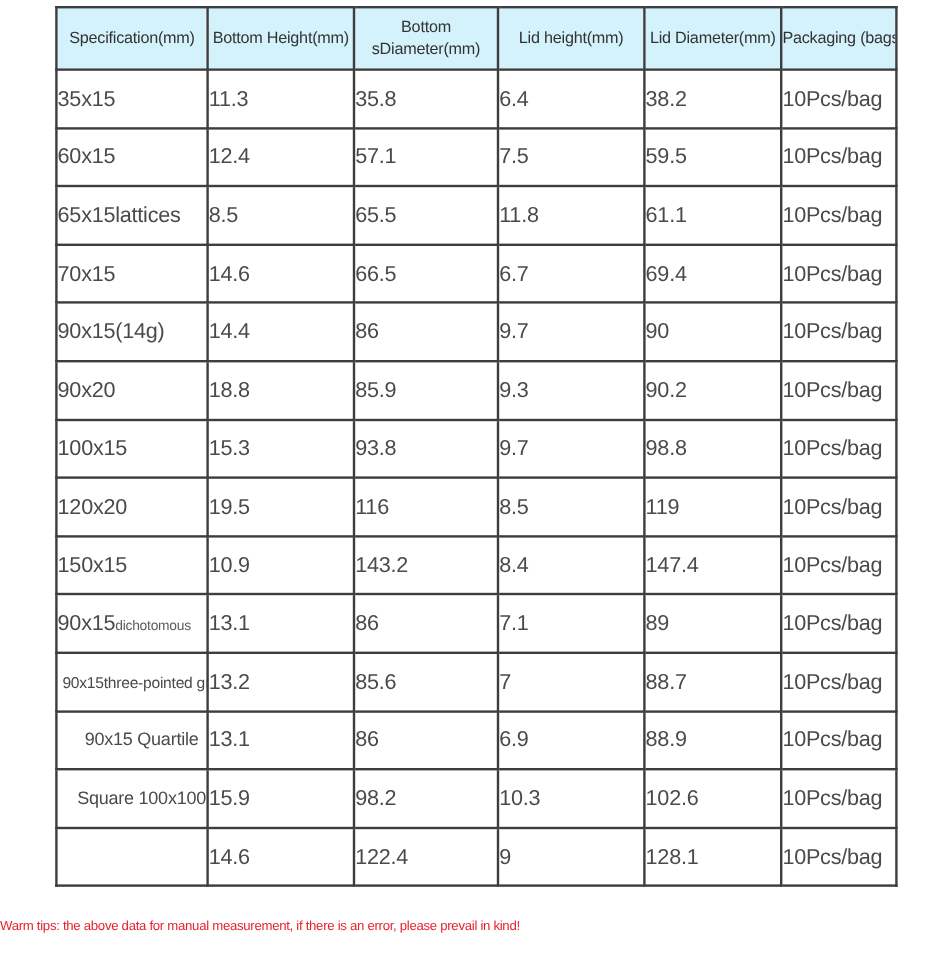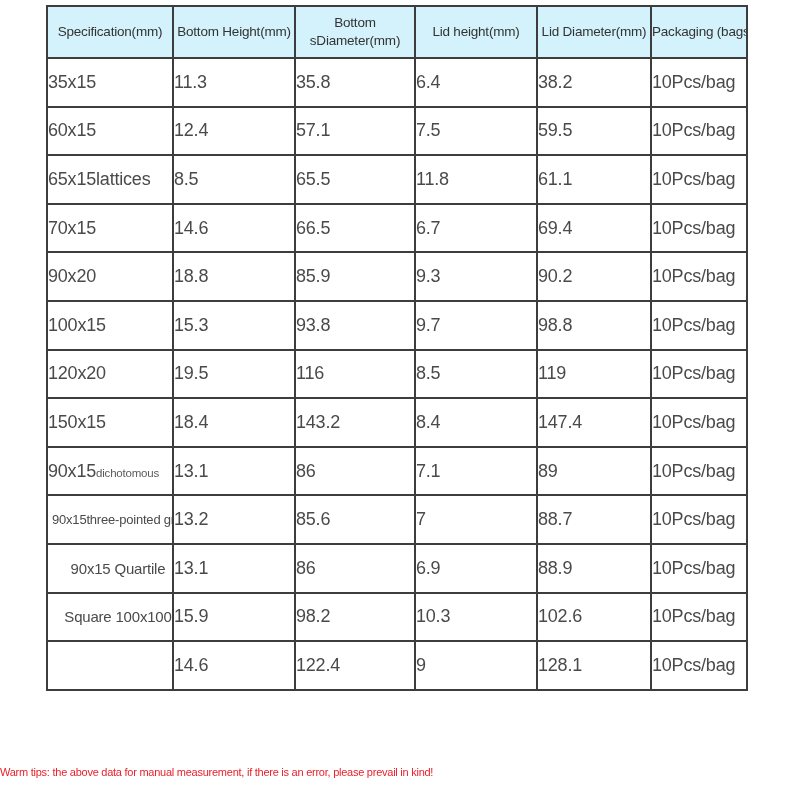--- a/index.html
+++ b/index.html
@@ -188,20 +188,28 @@
           </tr>
           <tr>
             <td class="col-spec"><span>70x15</span></td>
             <td class="col-val">14.6</td>
             <td class="col-val">66.5</td>
             <td class="col-val">6.7</td>
             <td class="col-val">69.4</td>
             <td class="col-pack">10Pcs/bag</td>
           </tr>
           <tr>
+            <td class="col-spec"><span>90x15(14g)</span></td>
+            <td class="col-val">14.4</td>
+            <td class="col-val">86</td>
+            <td class="col-val">9.7</td>
+            <td class="col-val">90</td>
+            <td class="col-pack">10Pcs/bag</td>
+          </tr>
+          <tr>
             <td class="col-spec"><span>90x20</span></td>
             <td class="col-val">18.8</td>
             <td class="col-val">85.9</td>
             <td class="col-val">9.3</td>
             <td class="col-val">90.2</td>
             <td class="col-pack">10Pcs/bag</td>
           </tr>
           <tr>
             <td class="col-spec"><span>100x15</span></td>
             <td class="col-val">15.3</td>
@@ -213,21 +221,21 @@
           <tr>
             <td class="col-spec"><span>120x20</span></td>
             <td class="col-val">19.5</td>
             <td class="col-val">116</td>
             <td class="col-val">8.5</td>
             <td class="col-val">119</td>
             <td class="col-pack">10Pcs/bag</td>
           </tr>
           <tr>
             <td class="col-spec"><span>150x15</span></td>
-            <td class="col-val">18.4</td>
+            <td class="col-val">10.9</td>
             <td class="col-val">143.2</td>
             <td class="col-val">8.4</td>
             <td class="col-val">147.4</td>
             <td class="col-pack">10Pcs/bag</td>
           </tr>
           <tr>
             <td class="col-spec"><span>90x15</span><span class="anno">dichotomous</span></td>
             <td class="col-val">13.1</td>
             <td class="col-val">86</td>
             <td class="col-val">7.1</td>

